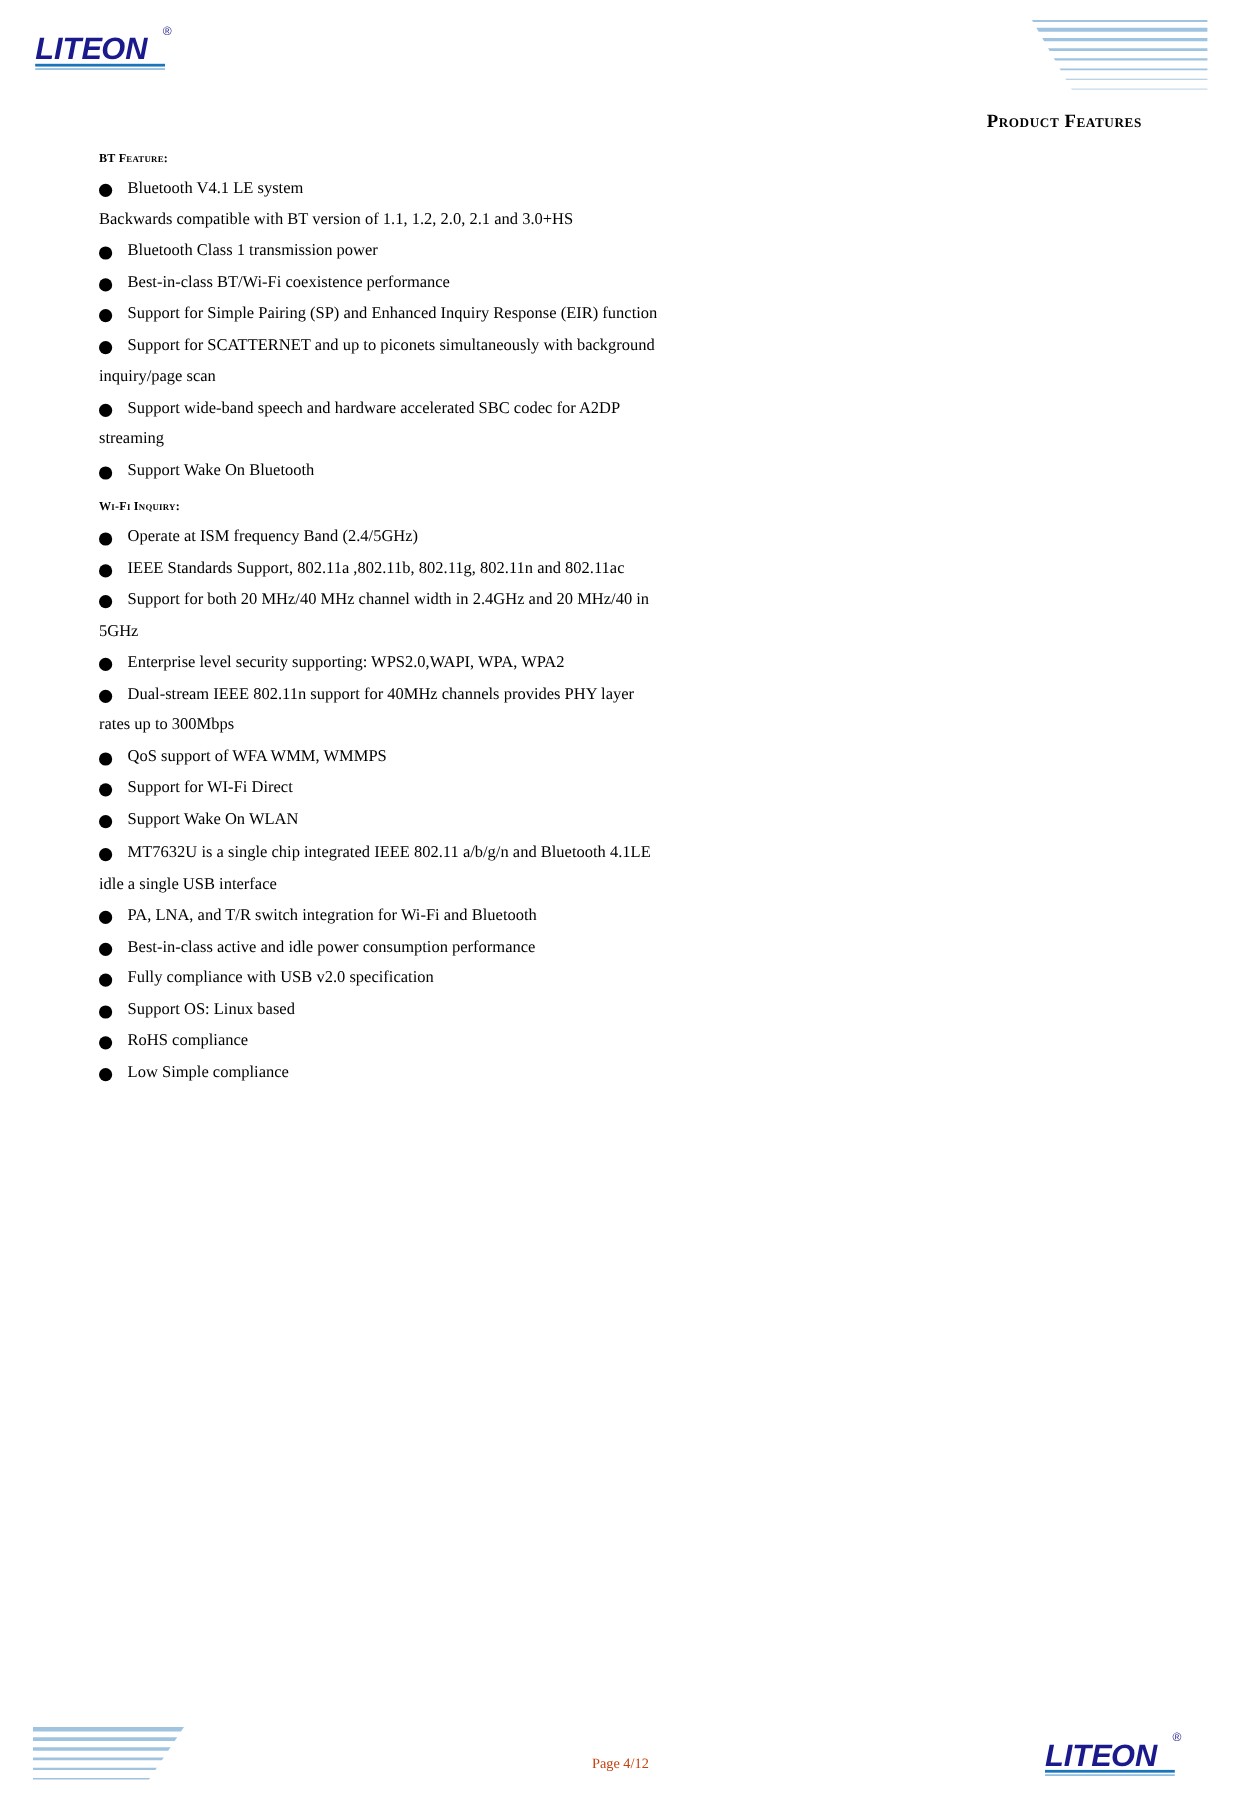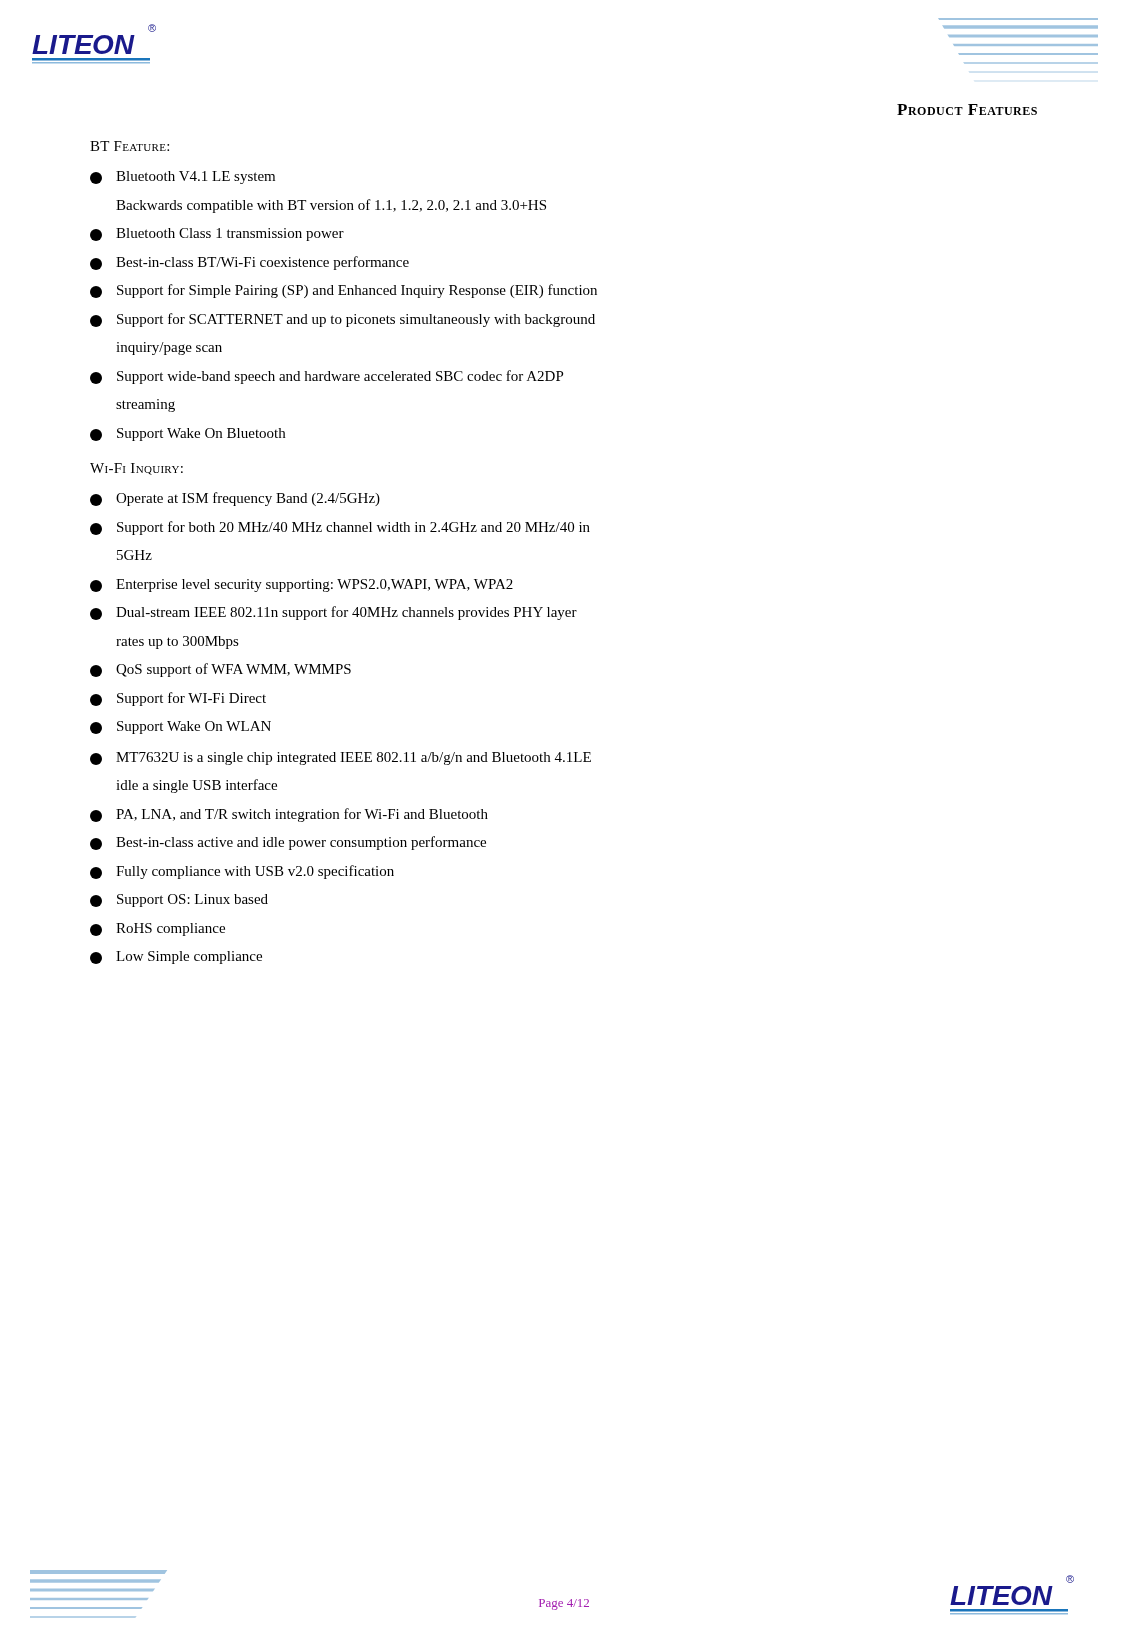--- a/index.html
+++ b/index.html
@@ -61,22 +61,22 @@
     .section-title {
       font-size: 17px;
       font-weight: bold;
       font-variant: small-caps;
       letter-spacing: 0.03em;
       margin-bottom: 18px;
       text-align: right;
     }
 
     .sub-section-title {
-      font-size: 15px;
-      font-weight: normal;
+      font-size: 11px;
+      font-weight: bold;
       font-variant: small-caps;
       letter-spacing: 0.02em;
       margin-top: 16px;
       margin-bottom: 10px;
     }
 
     .bullet-list {
       list-style: none;
       padding-left: 0;
       margin-bottom: 8px;
@@ -98,21 +98,20 @@
       margin-right: 14px;
       margin-top: 4px;
       flex-shrink: 0;
     }
 
     .li-text {
       flex: 1;
     }
 
     .indent-text {
-      margin-left: 26px;
       margin-bottom: 6px;
       line-height: 1.5;
     }
 
     
     .footer {
       position: absolute;
       bottom: 0;
       left: 0;
       right: 0;
@@ -123,21 +122,21 @@
       padding: 0 30px;
     }
 
     .footer-decoration-left {
       width: 180px;
       height: 60px;
     }
 
     .footer-page-text {
       font-size: 13px;
-      color: #a21caf;
+      color: #c2410c;
       position: absolute;
       left: 50%;
       transform: translateX(-50%);
       bottom: 30px;
     }
 
     .footer-logo-right {
       width: 150px;
     }
   </style>
@@ -236,20 +235,24 @@
     </ul>
 
     <div class="sub-section-title">Wi-Fi Inquiry:</div>
     <ul class="bullet-list">
 
       <li>
         <span class="bullet-dot"></span>
         <span class="li-text">Operate at ISM frequency Band (2.4/5GHz)</span>
       </li>
 
+      <li>
+        <span class="bullet-dot"></span>
+        <span class="li-text">IEEE Standards Support, 802.11a ,802.11b, 802.11g, 802.11n and 802.11ac</span>
+      </li>
 
       <li>
         <span class="bullet-dot"></span>
         <span class="li-text">
           <span>Support for both 20 MHz/40 MHz channel width in 2.4GHz and 20 MHz/40 in</span>
         </span>
       </li>
       <div class="indent-text">5GHz</div>
 
       <li>

